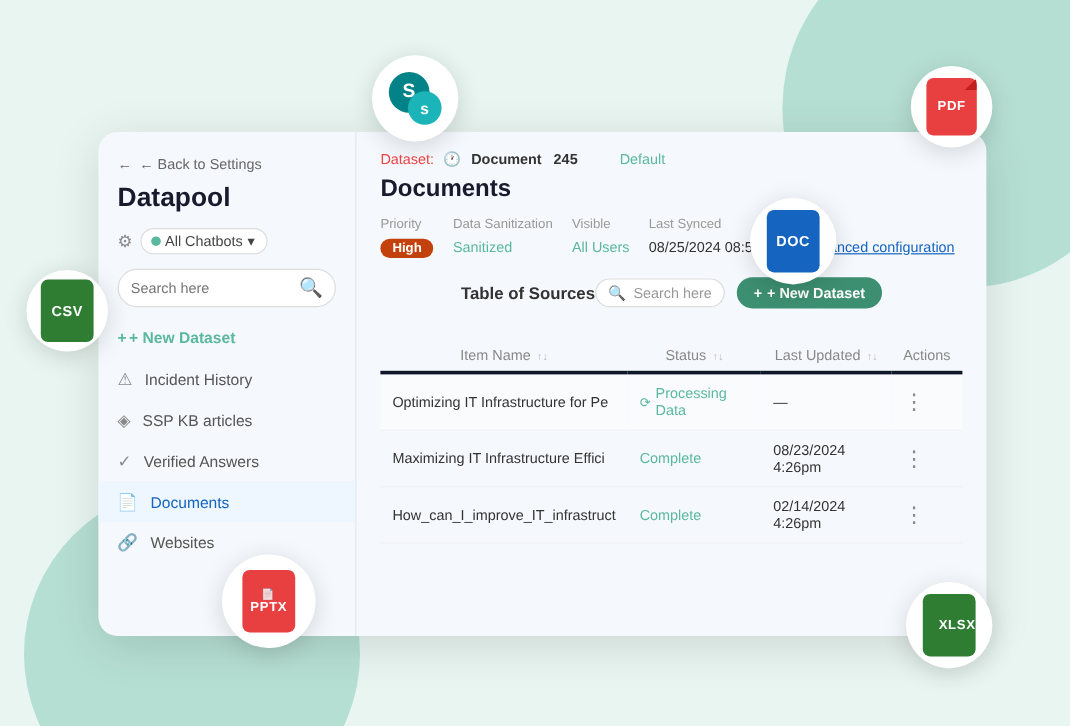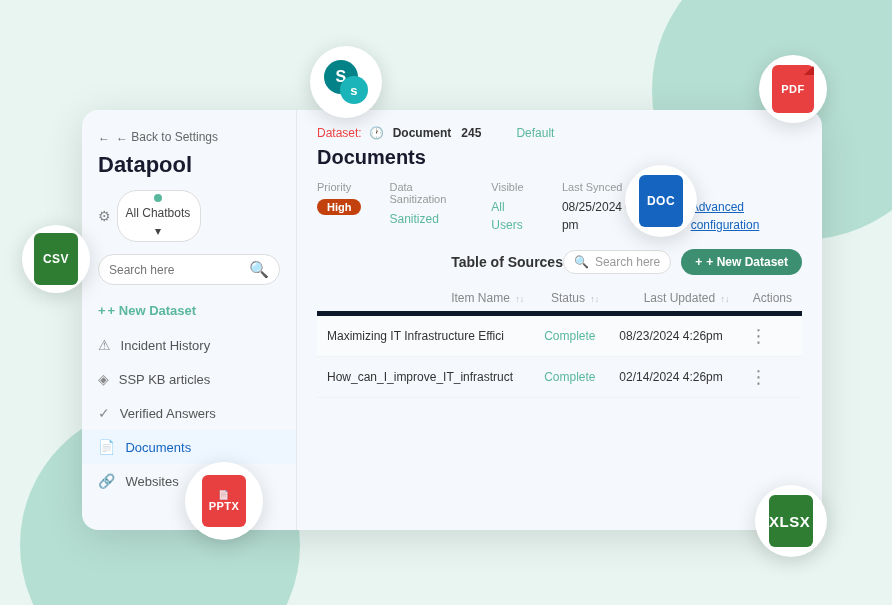--- a/index.html
+++ b/index.html
@@ -138,22 +138,22 @@
       display: flex; flex-direction: column;
       align-items: center; justify-content: center;
       color: white; font-weight: 900; font-size: 11px;
     }
 
     
     .xlsx-box {
       width: 44px; height: 52px;
       background: #2e7d32;
       border-radius: 6px;
-      display: flex; align-items: center; justify-content: flex-start;
-      color: white; font-weight: 900; font-size: 15px;
+      display: flex; align-items: center; justify-content: flex-end;
+      color: white; font-weight: 900; font-size: 11px;
     }
 
     
     .main-card {
       position: absolute;
       top: 110px; left: 82px;
       width: 740px;
       height: 420px;
       background: #f5f8fc;
       border-radius: 16px;
@@ -201,21 +201,20 @@
       display: flex;
       align-items: center;
       gap: 4px;
       font-size: 12px;
       color: #444;
       border: 1px solid #ddd;
       border-radius: 20px;
       padding: 3px 10px 3px 8px;
       cursor: pointer;
       background: white;
-      flex-direction: column;
     }
     .chatbot-dot {
       width: 8px; height: 8px;
       border-radius: 50%;
       background: #5ab89e;
     }
     .search-bar {
       margin: 0 16px 12px 16px;
       display: flex;
       align-items: center;
@@ -286,21 +285,21 @@
       margin-left: 27px;
     }
     .section-title {
       font-size: 20px;
       font-weight: 700;
       color: #1a1a2e;
       margin-bottom: 12px;
     }
     .meta-row {
       display: flex;
-      gap: 28px;
+      gap: 16px;
       align-items: flex-start;
       margin-bottom: 16px;
     }
     .meta-item {}
     .meta-label {
       font-size: 11px;
       color: #999;
       margin-bottom: 4px;
     }
     .meta-value {
@@ -327,22 +326,22 @@
       font-size: 12px;
       color: #1565c0;
       text-decoration: underline;
       cursor: pointer;
     }
 
     
     .sources-header {
       display: flex;
       align-items: center;
-      justify-content: flex-end;
-      margin-bottom: 10px;
+      justify-content: center;
+      margin-bottom: 26px;
     }
     .sources-title {
       font-size: 14px;
       font-weight: 600;
       color: #333;
     }
     .sources-search {
       display: flex;
       align-items: center;
       gap: 6px;
@@ -367,25 +366,25 @@
       gap: 4px;
     }
 
     
     .data-table {
       width: 100%;
       border-collapse: collapse;
       font-size: 12px;
     }
     .data-table th {
-      text-align: right;
+      text-align: center;
       color: #888;
       font-weight: 500;
       padding: 6px 10px;
-      border-bottom: 5px solid #0f172a;
+      border-bottom: 3px solid #0f172a;
       font-size: 12px;
     }
     .data-table td {
       padding: 9px 10px;
       border-bottom: 1px solid #f0f2f5;
       color: #333;
       font-size: 12px;
     }
     .data-table tr:first-child td {
       background: #fafbfd;
@@ -578,20 +577,33 @@
             <span class="sort-arrows">↑↓</span>
           </th>
           <th>
             <span>Last Updated</span>
             <span class="sort-arrows">↑↓</span>
           </th>
           <th>Actions</th>
         </tr>
       </thead>
       <tbody>
+        <tr>
+          <td>Optimizing IT Infrastructure for Pe</td>
+          <td>
+            <span class="status-processing">
+              <span class="spin-icon">⟳</span>
+              <span>Processing Data</span>
+            </span>
+          </td>
+          <td>—</td>
+          <td>
+            <span class="action-dots">⋮</span>
+          </td>
+        </tr>
         <tr>
           <td>Maximizing IT Infrastructure Effici</td>
           <td>
             <span class="status-complete">Complete</span>
           </td>
           <td>08/23/2024 4:26pm</td>
           <td>
             <span class="action-dots">⋮</span>
           </td>
         </tr>

